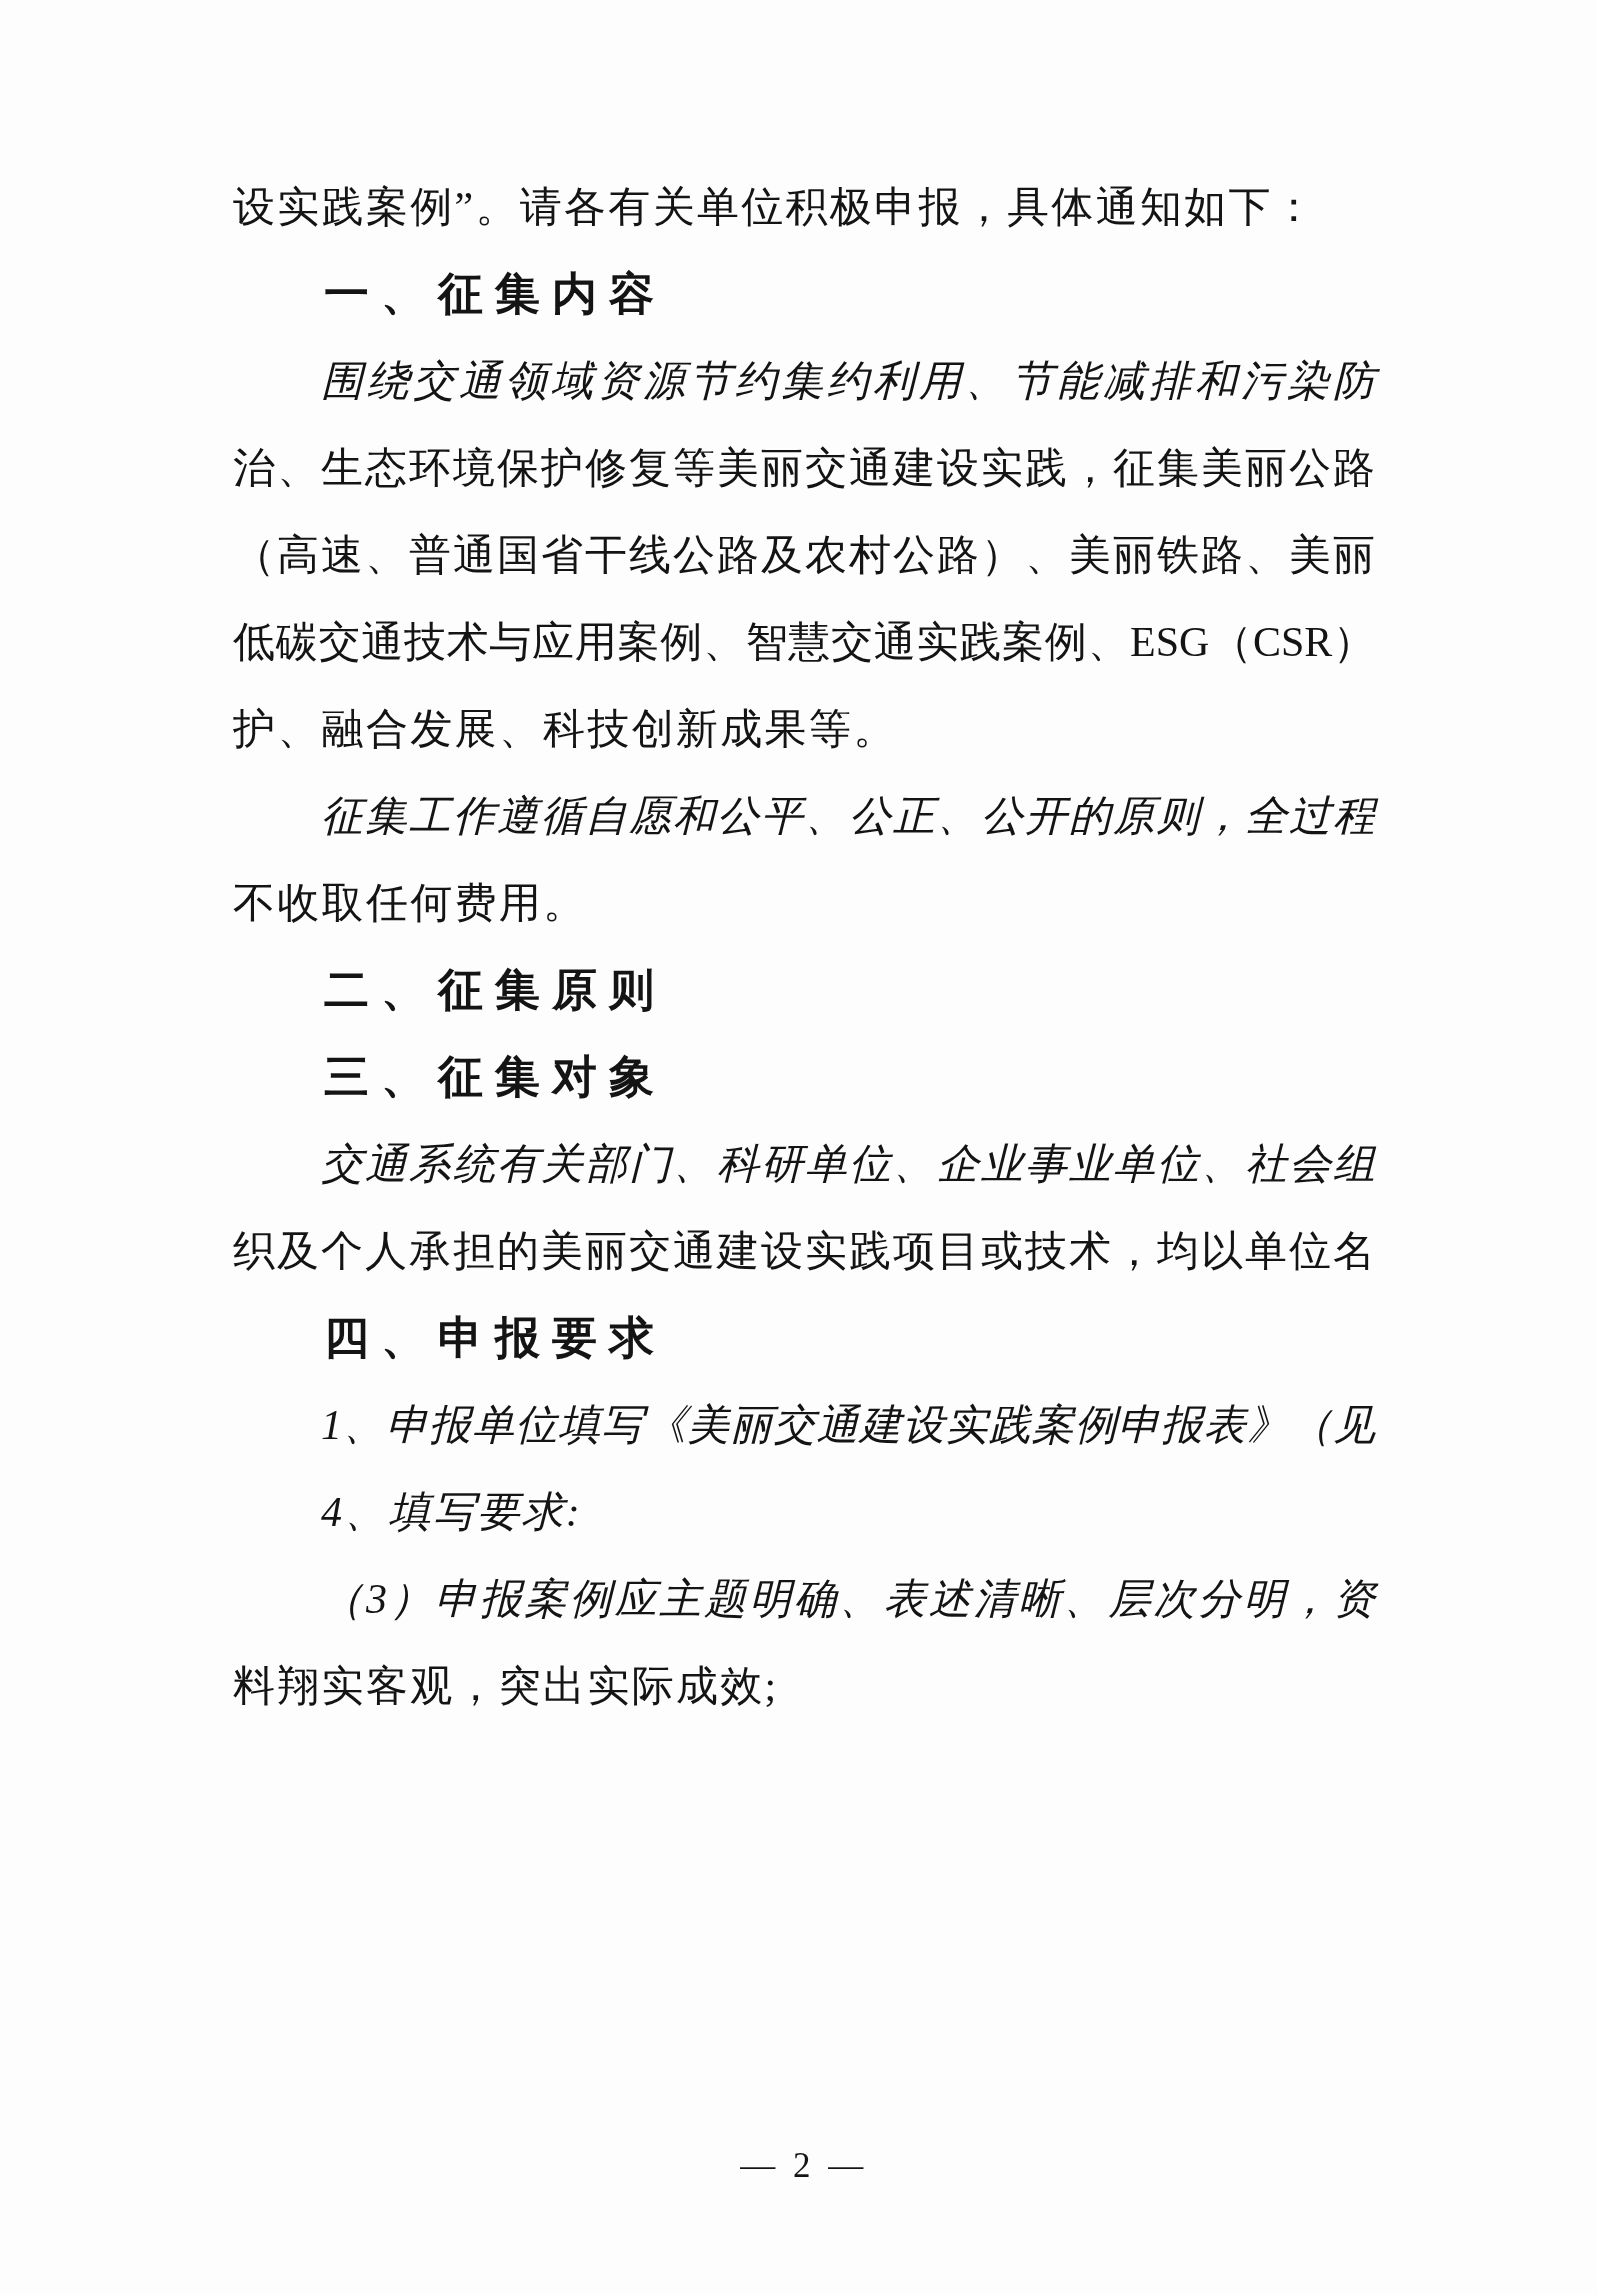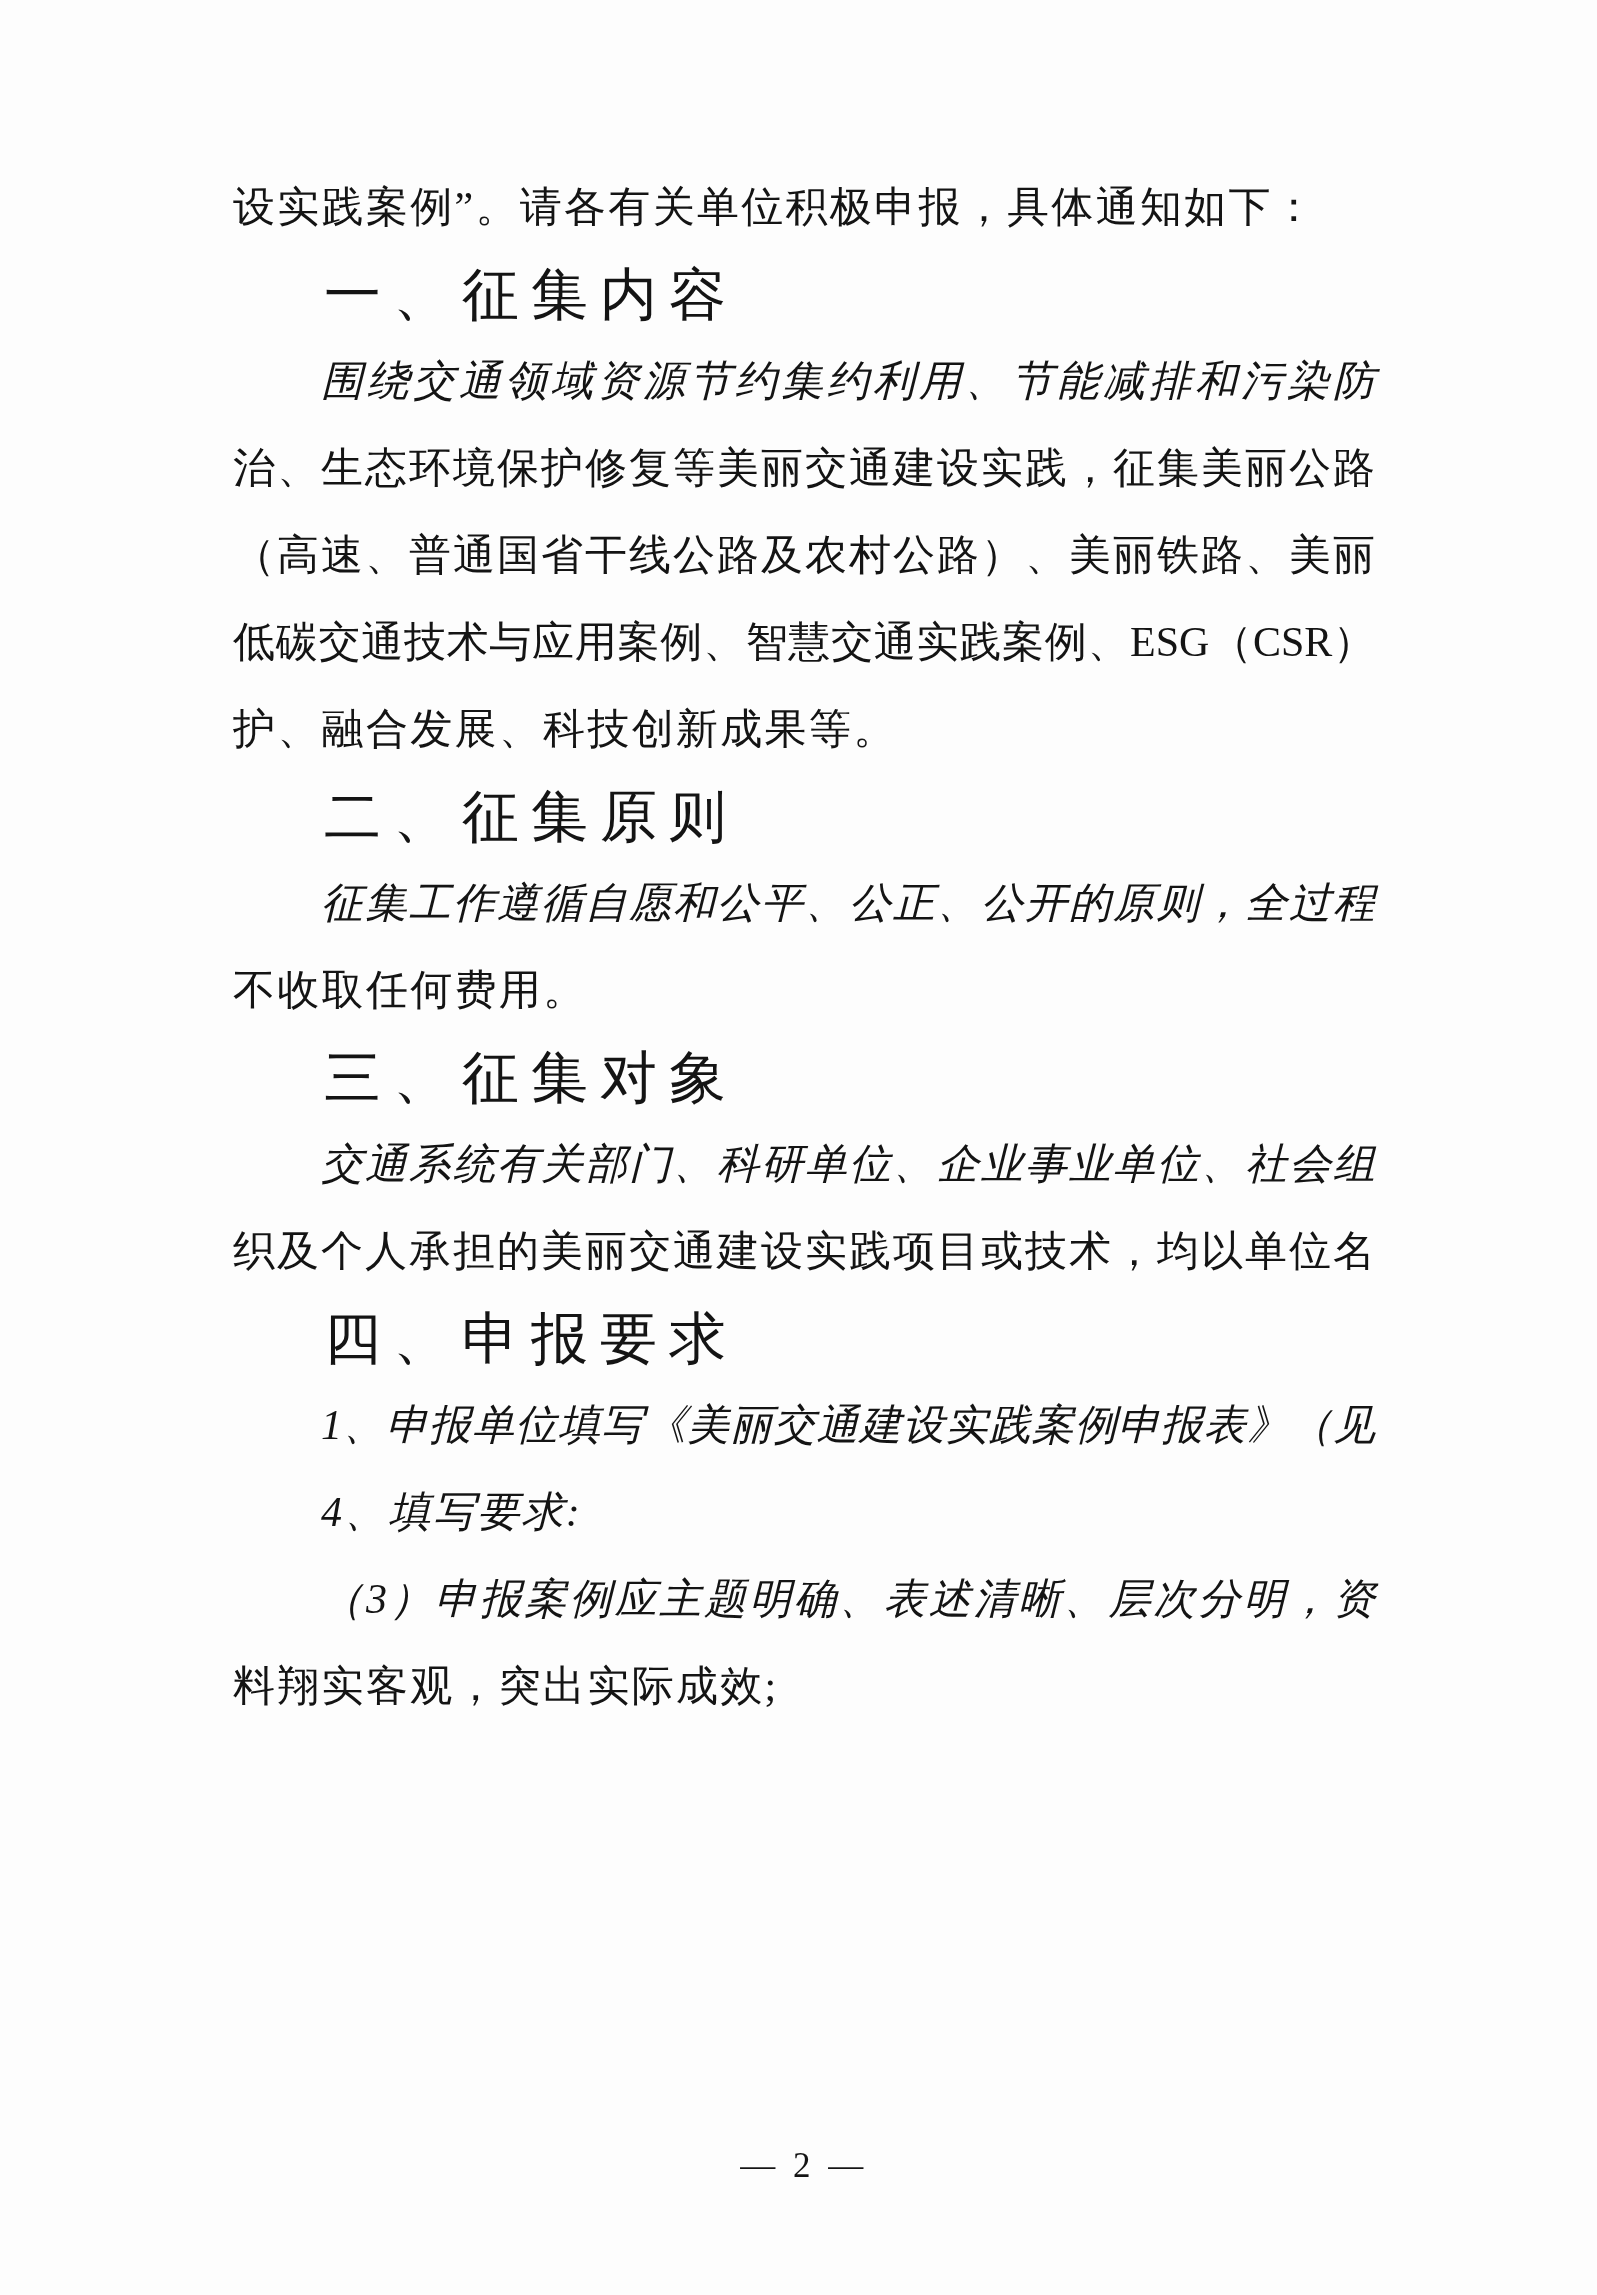--- a/index.html
+++ b/index.html
@@ -28,22 +28,22 @@
     white-space: normal;
     overflow: visible;
   }
   .line.last {
     text-align: left;
     text-align-last: left;
     letter-spacing: 2.3px;
   }
   .line.indent { padding-left: 88px; font-style: italic; }
   .line.heading {
-    font-size: 57px;
-    font-weight: 400;
+    font-size: 45px;
+    font-weight: 700;
     letter-spacing: 12px;
     text-align: right;
     text-align-last: left;
     padding-left: 91px;
   }
   .page-number {
     position: absolute;
     left: 233px;
     top: 2122px;
     width: 1142px;
@@ -67,25 +67,25 @@
         <div class="line heading">一、征集内容</div>
       </div>
       <div class="paragraph">
         <div class="line indent">围绕交通领域资源节约集约利用、节能减排和污染防</div>
         <div class="line">治、生态环境保护修复等美丽交通建设实践，征集美丽公路</div>
         <div class="line">（高速、普通国省干线公路及农村公路）、美丽铁路、美丽</div>
         <div class="line">低碳交通技术与应用案例、智慧交通实践案例、ESG（CSR）</div>
         <div class="line last">护、融合发展、科技创新成果等。</div>
       </div>
       <div class="paragraph">
-        <div class="line heading">二、征集原则</div>
+        <div class="line indent">征集工作遵循自愿和公平、公正、公开的原则，全过程</div>
+        <div class="line last">不收取任何费用。</div>
       </div>
       <div class="paragraph">
-        <div class="line indent">征集工作遵循自愿和公平、公正、公开的原则，全过程</div>
-        <div class="line last">不收取任何费用。</div>
+        <div class="line heading">二、征集原则</div>
       </div>
       <div class="paragraph">
         <div class="line heading">三、征集对象</div>
       </div>
       <div class="paragraph">
         <div class="line indent">交通系统有关部门、科研单位、企业事业单位、社会组</div>
         <div class="line">织及个人承担的美丽交通建设实践项目或技术，均以单位名</div>
       </div>
       <div class="paragraph">
         <div class="line heading">四、申报要求</div>

